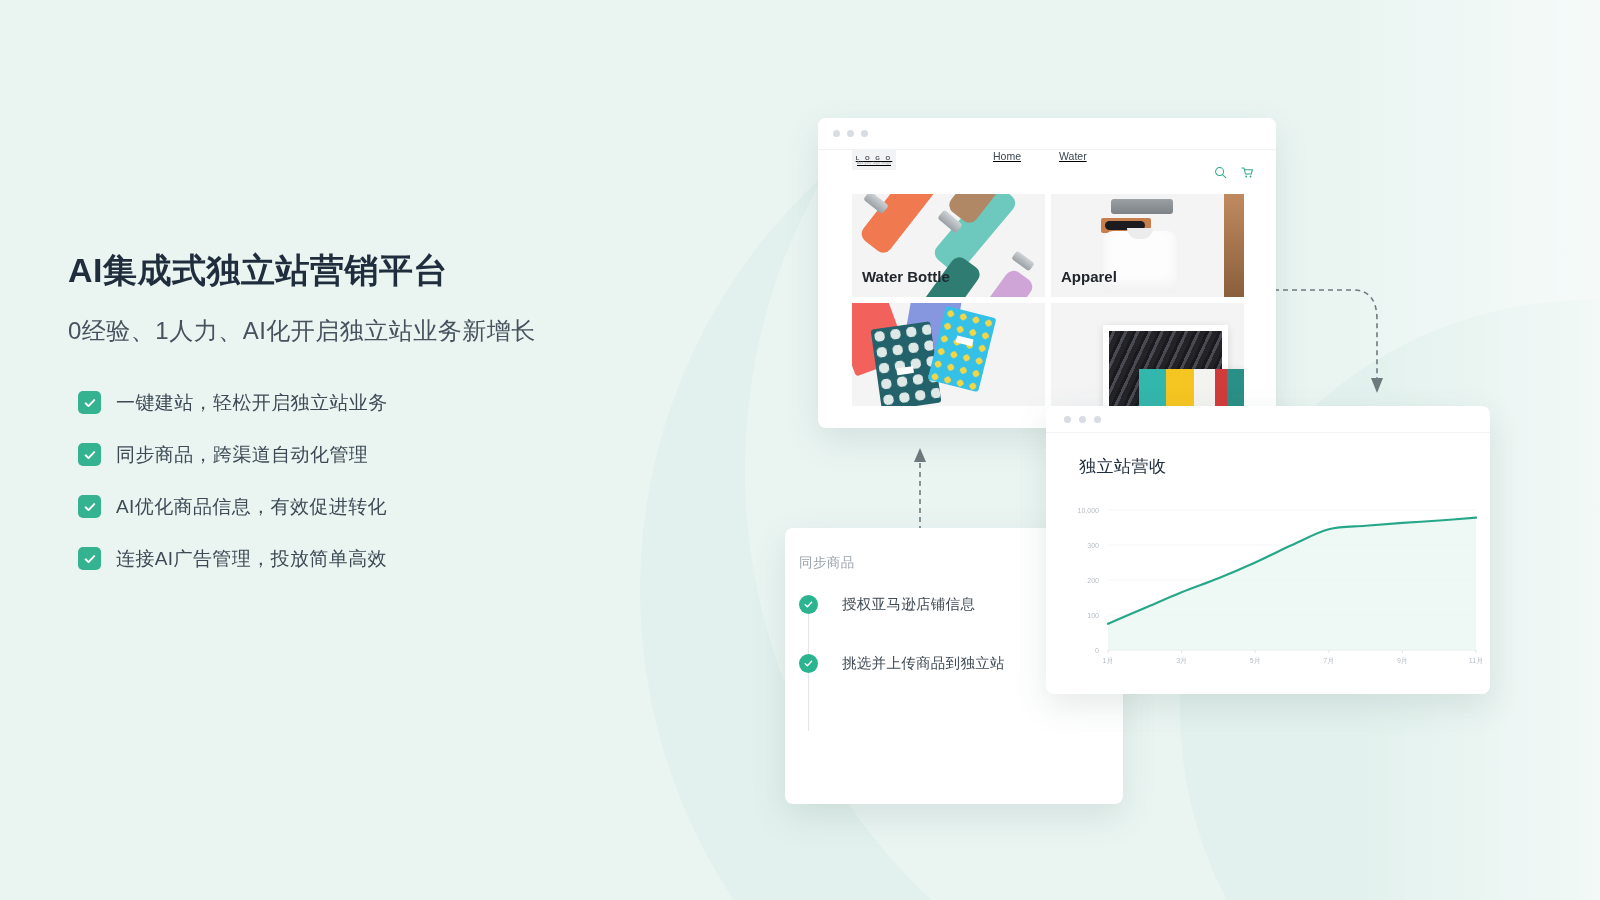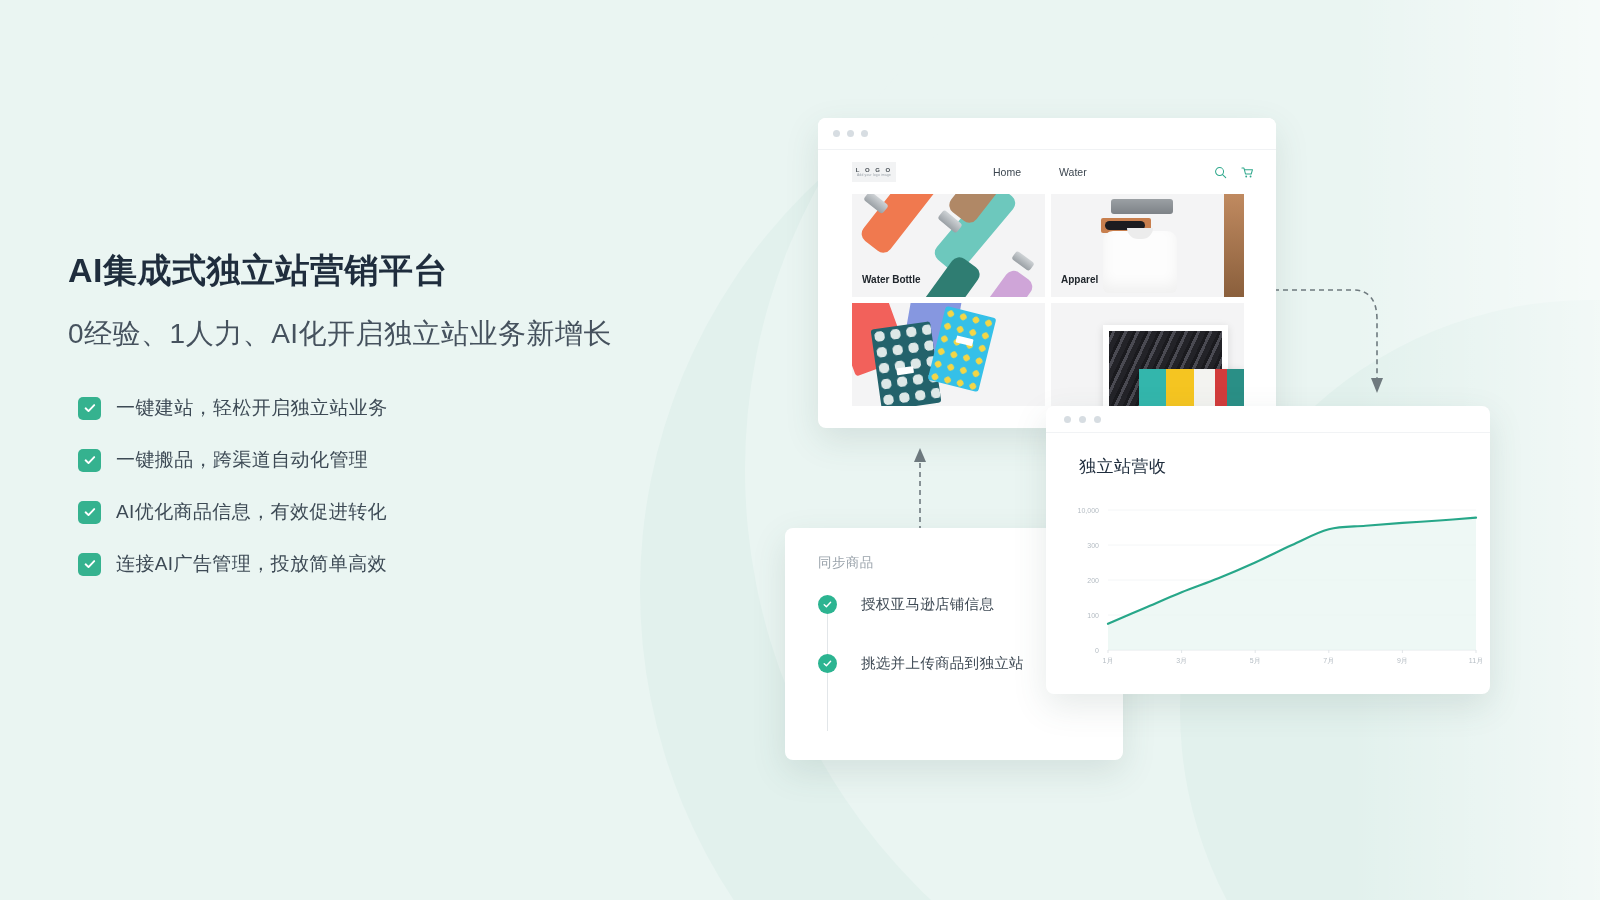--- a/index.html
+++ b/index.html
@@ -52,21 +52,21 @@
   }
   .headline {
     font-size: 34px;
     font-weight: bold;
     color: #1f2d3d;
     letter-spacing: 0.5px;
     line-height: 1.3;
   }
   .subhead {
     margin-top: 22px;
-    font-size: 28px;
+    font-size: 24px;
     color: #46525e;
     letter-spacing: 0.5px;
     line-height: 1.4;
   }
   .bullets { margin-top: 42px; }
   .bullet {
     display: flex;
     align-items: center;
     margin-bottom: 26px;
     padding-left: 10px;
@@ -104,22 +104,22 @@
     display: flex;
     align-items: center;
     padding-left: 15px;
     gap: 7px;
     background: #fff;
   }
   .dot { width: 7px; height: 7px; border-radius: 50%; background: #d7dde2; }
   .site-nav {
     height: 44px;
     display: flex;
-    align-items: center;
     padding: 0 22px 0 34px;
+    text-decoration: underline;
   }
   .logo-box {
     width: 44px; height: 20px;
     background: #f2f3f4;
     display: flex;
     flex-direction: column;
     align-items: center;
     justify-content: center;
     line-height: 1;
   }
@@ -141,21 +141,21 @@
   }
   .card {
     position: relative;
     height: 103px;
     background: #f4f4f5;
     overflow: hidden;
   }
   .card-label {
     position: absolute;
     left: 10px; bottom: 12px;
-    font-size: 10px;
+    font-size: 15px;
     font-weight: bold;
     color: #20262c;
     z-index: 3;
   }
   
   .ph { position: absolute; inset: 0; }
   .bottle { position: absolute; border-radius: 9px; }
   .lid { position:absolute; background: linear-gradient(#cfd3d6,#9aa0a5); border-radius:3px; }
 
   .tee {
@@ -217,25 +217,25 @@
     width: 105px; height: 58px;
     background:
       linear-gradient(90deg,#33b6ac 0 26%, #f5c521 26% 52%, #f3f3f0 52% 72%, #d23b3b 72% 84%, #2a8f86 84% 100%);
     box-shadow: 0 2px 8px rgba(0,0,0,.15);
   }
 
   
   .sync-card {
     position: absolute;
     left: 785px; top: 528px;
-    width: 338px; height: 232px;
+    width: 338px; height: 276px;
     background: #fff;
     border-radius: 8px;
     box-shadow: 0 12px 34px rgba(60, 90, 85, 0.13);
-    padding: 26px 0 0 33px;
+    padding: 26px 0 0 14px;
   }
   .sync-title { font-size: 13.5px; color: #9aa3ab; letter-spacing: 0.4px; }
   .steps { margin-top: 22px; position: relative; }
   .step { display: flex; align-items: center; height: 20px; margin-bottom: 39px; position: relative; z-index: 2; }
   .step:last-child { margin-bottom: 12px; }
   .step-dot {
     width: 19px; height: 19px; border-radius: 50%;
     background: #2cb491;
     display: flex; align-items: center; justify-content: center;
     flex: 0 0 auto;
@@ -297,21 +297,21 @@
             </svg>
         </span>
         <span class="bullet-text">一键建站，轻松开启独立站业务</span>
       </div>
       <div class="bullet">
         <span class="cb">
           <svg width="14" height="14" viewBox="0 0 14 14">
               <path d="M2.6 7.3 L5.5 10.1 L11.2 4.1" fill="none" stroke="#ffffff" stroke-width="1.9" stroke-linecap="round" stroke-linejoin="round"></path>
             </svg>
         </span>
-        <span class="bullet-text">一键搬品，跨渠道自动化管理</span>
+        <span class="bullet-text">同步商品，跨渠道自动化管理</span>
       </div>
       <div class="bullet">
         <span class="cb">
           <svg width="14" height="14" viewBox="0 0 14 14">
               <path d="M2.6 7.3 L5.5 10.1 L11.2 4.1" fill="none" stroke="#ffffff" stroke-width="1.9" stroke-linecap="round" stroke-linejoin="round"></path>
             </svg>
         </span>
         <span class="bullet-text">AI优化商品信息，有效促进转化</span>
       </div>
       <div class="bullet">

